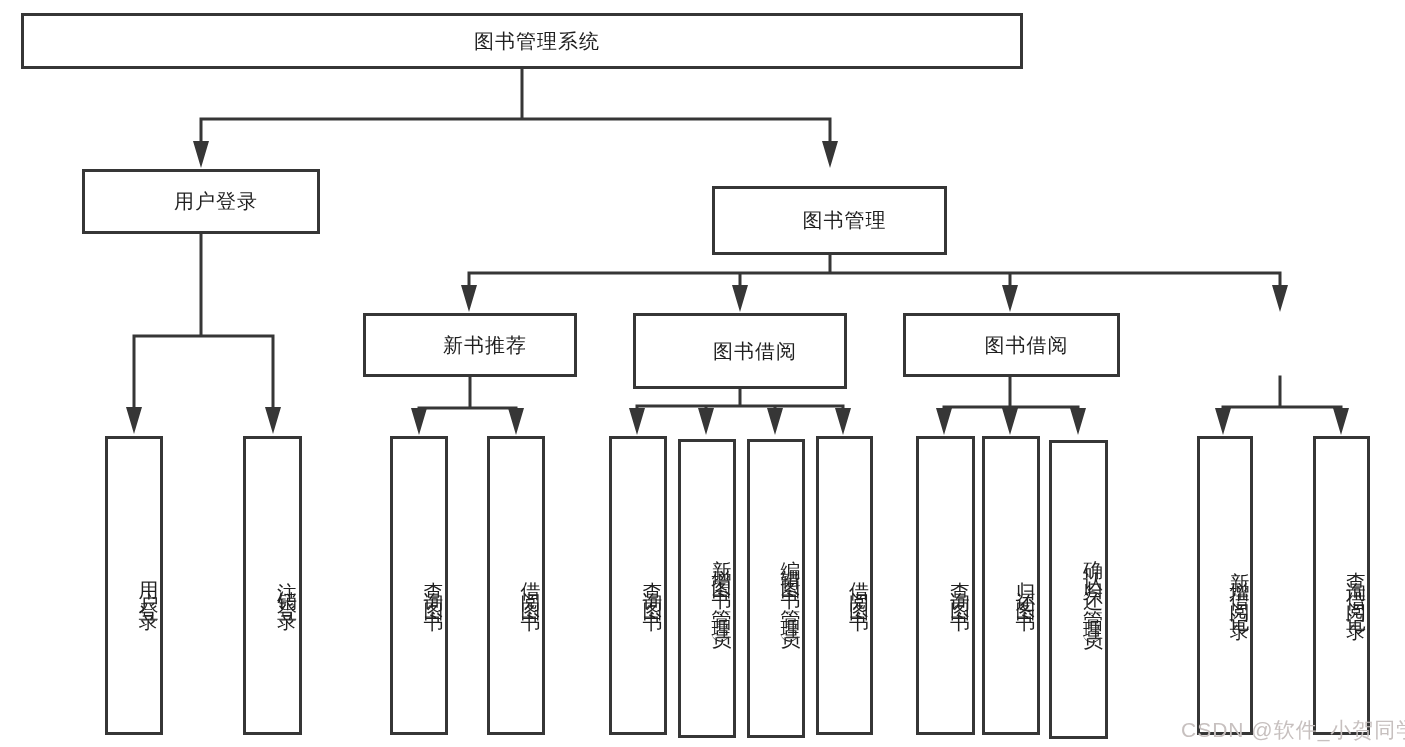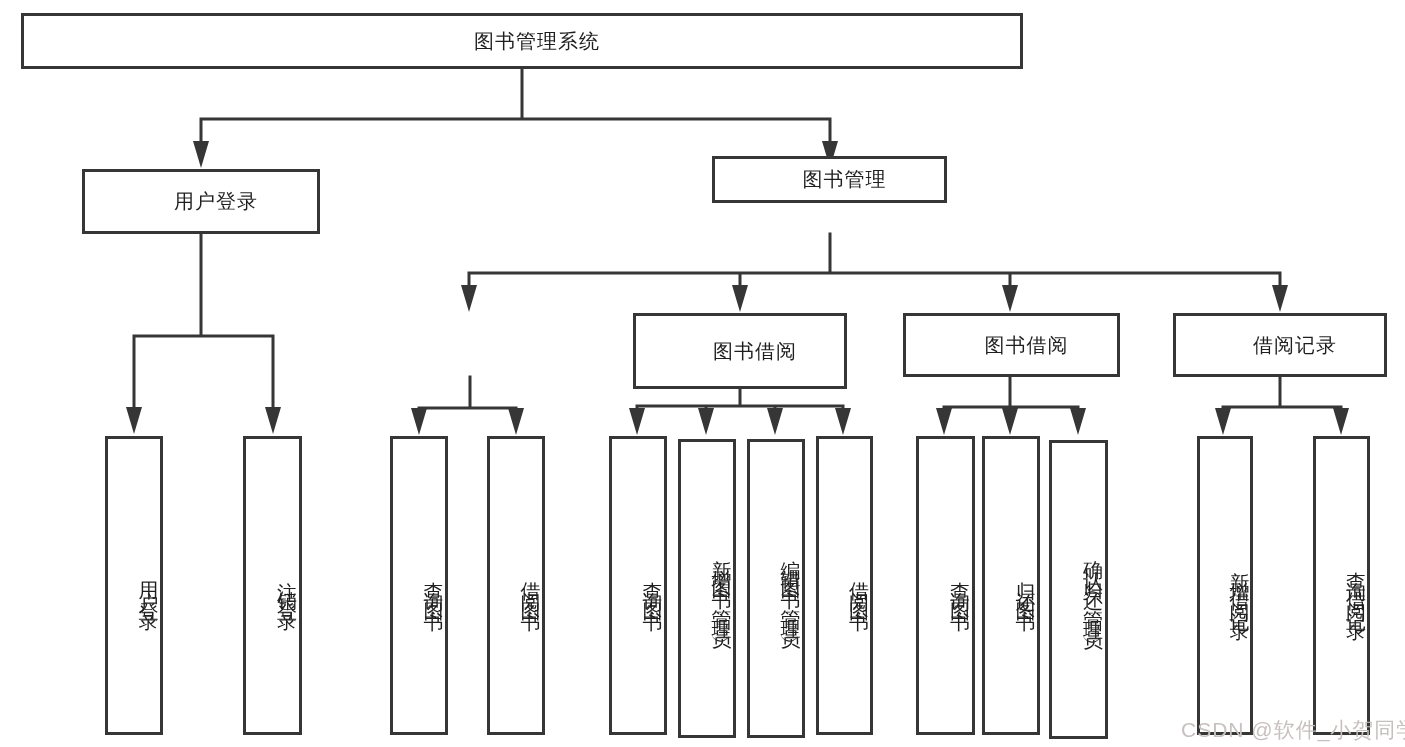--- a/index.html
+++ b/index.html
@@ -69,32 +69,32 @@
       M1215 408 H1231 L1223 435 Z  M1333 408 H1349 L1341 435 Z"></path>
   </svg>
 
   <div class="box hbox" style="left:21px;top:13px;width:1002px;height:56px">
     <span>图书管理系统</span>
   </div>
 
   <div class="box hbox" style="left:82px;top:169px;width:238px;height:65px">
     <span>用户登录</span>
   </div>
-  <div class="box hbox" style="left:712px;top:156px;width:235px;height:47px">
+  <div class="box hbox" style="left:712px;top:186px;width:235px;height:69px">
     <span>图书管理</span>
   </div>
 
+  <div class="box hbox" style="left:363px;top:313px;width:214px;height:64px">
+    <span>新书推荐</span>
+  </div>
   <div class="box hbox" style="left:633px;top:313px;width:214px;height:76px">
     <span>图书借阅</span>
   </div>
   <div class="box hbox" style="left:903px;top:313px;width:217px;height:64px">
     <span>图书借阅</span>
-  </div>
-  <div class="box hbox" style="left:1173px;top:313px;width:214px;height:64px">
-    <span>借阅记录</span>
   </div>
 
   <div class="box vbox" style="left:105px;top:436px;width:58px;height:299px">
     <span class="vtext">用户登录</span>
   </div>
   <div class="box vbox" style="left:243px;top:436px;width:59px;height:299px">
     <span class="vtext">注销登录</span>
   </div>
 
   <div class="box vbox" style="left:390px;top:436px;width:58px;height:299px">

